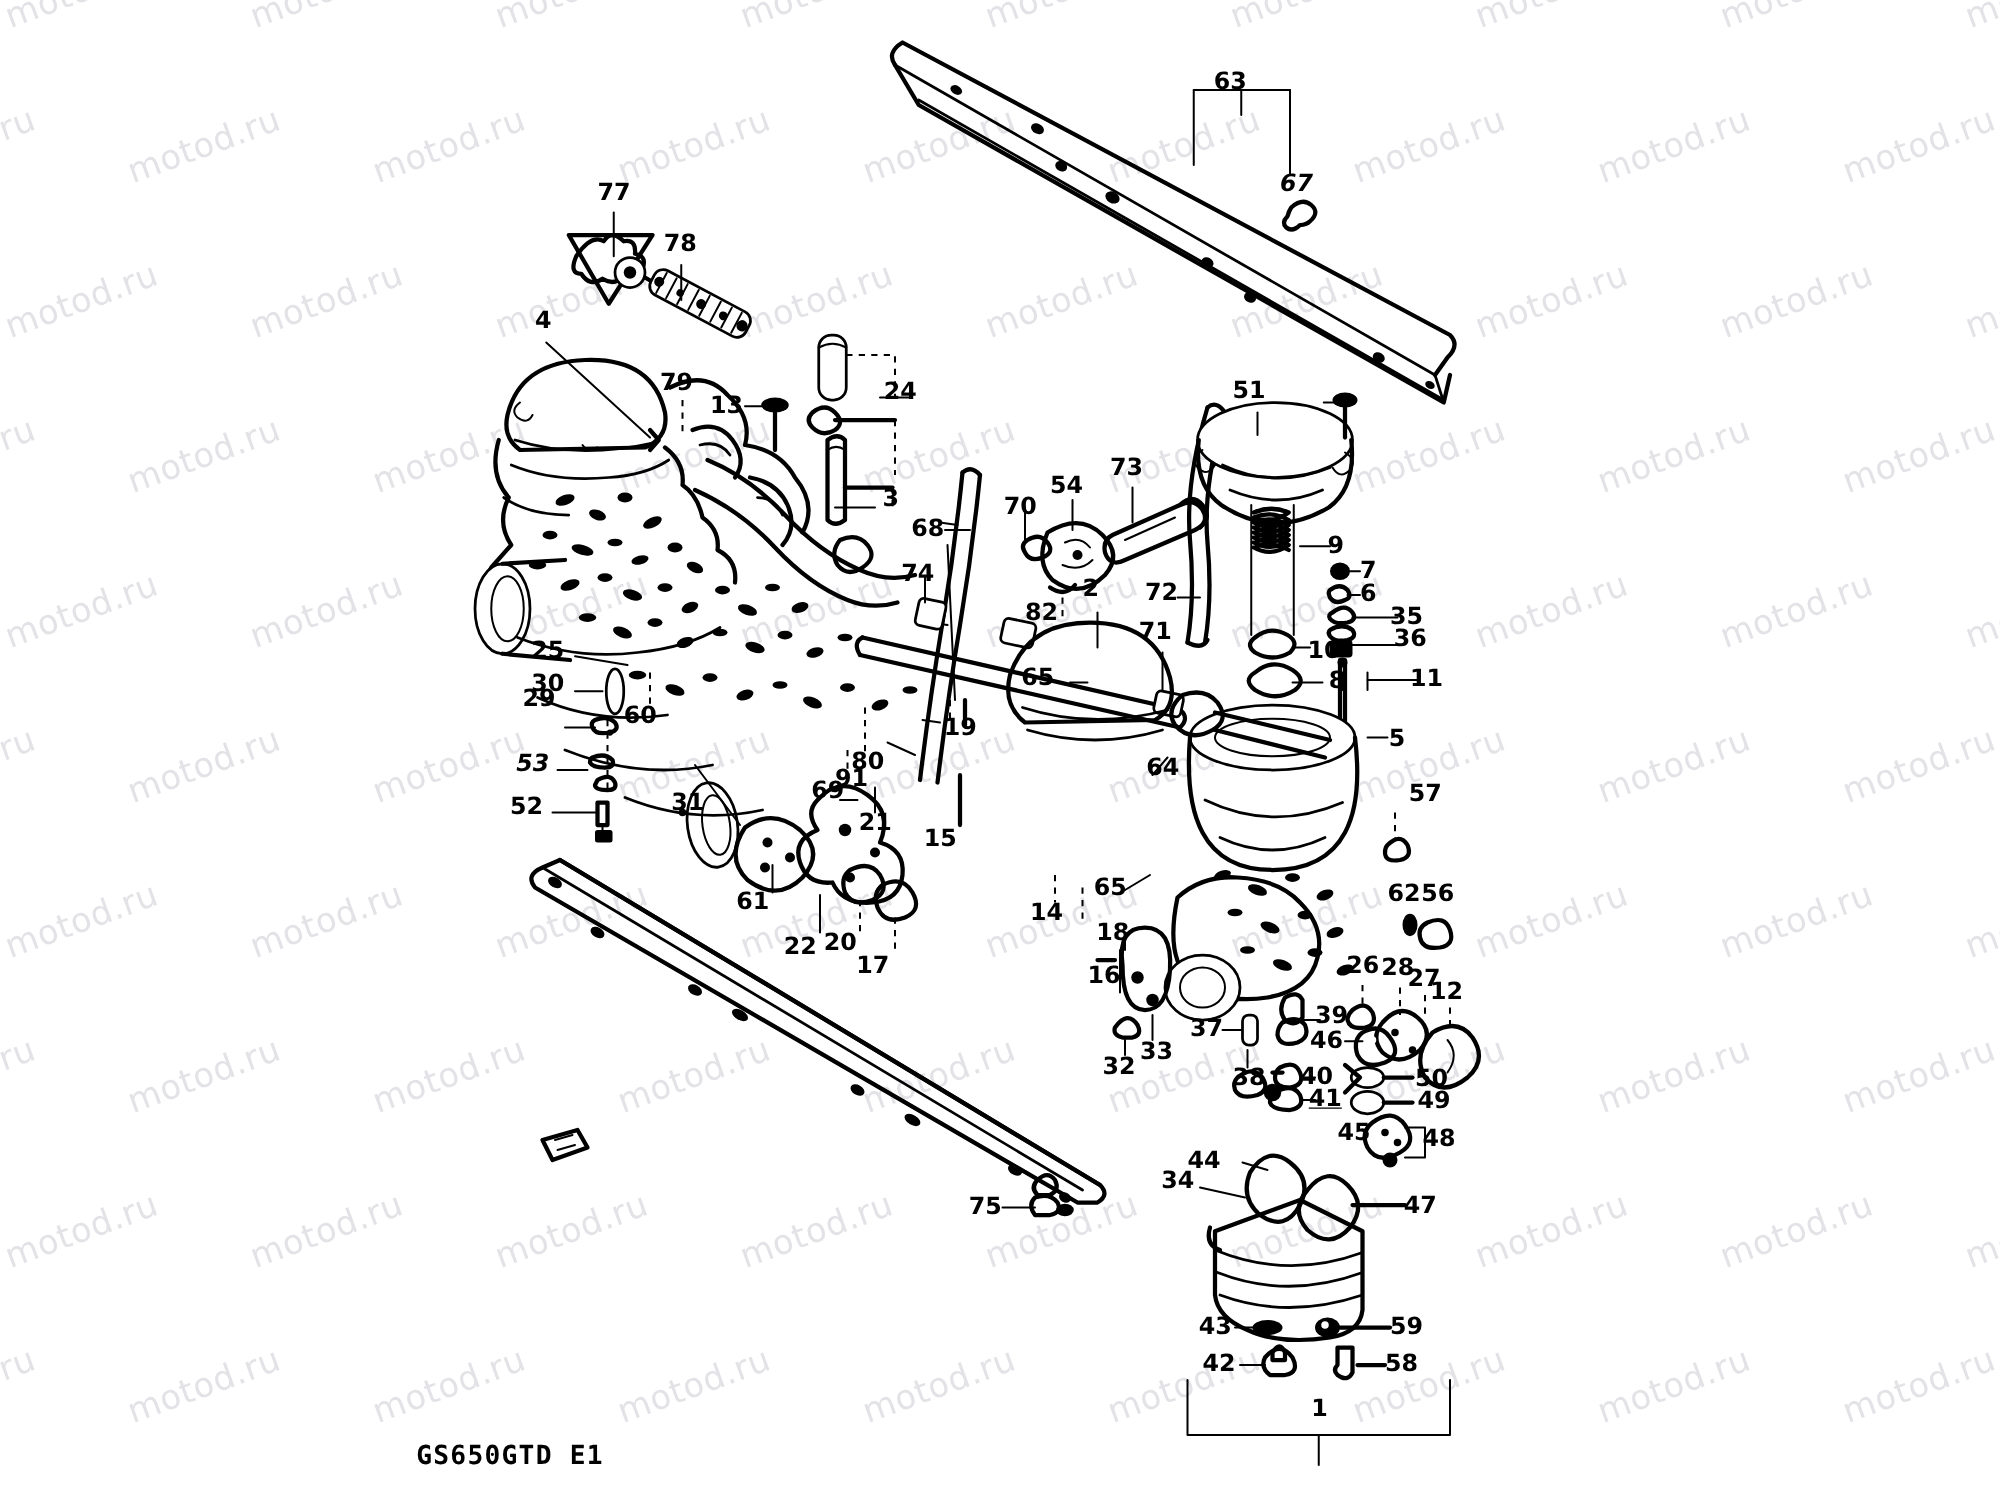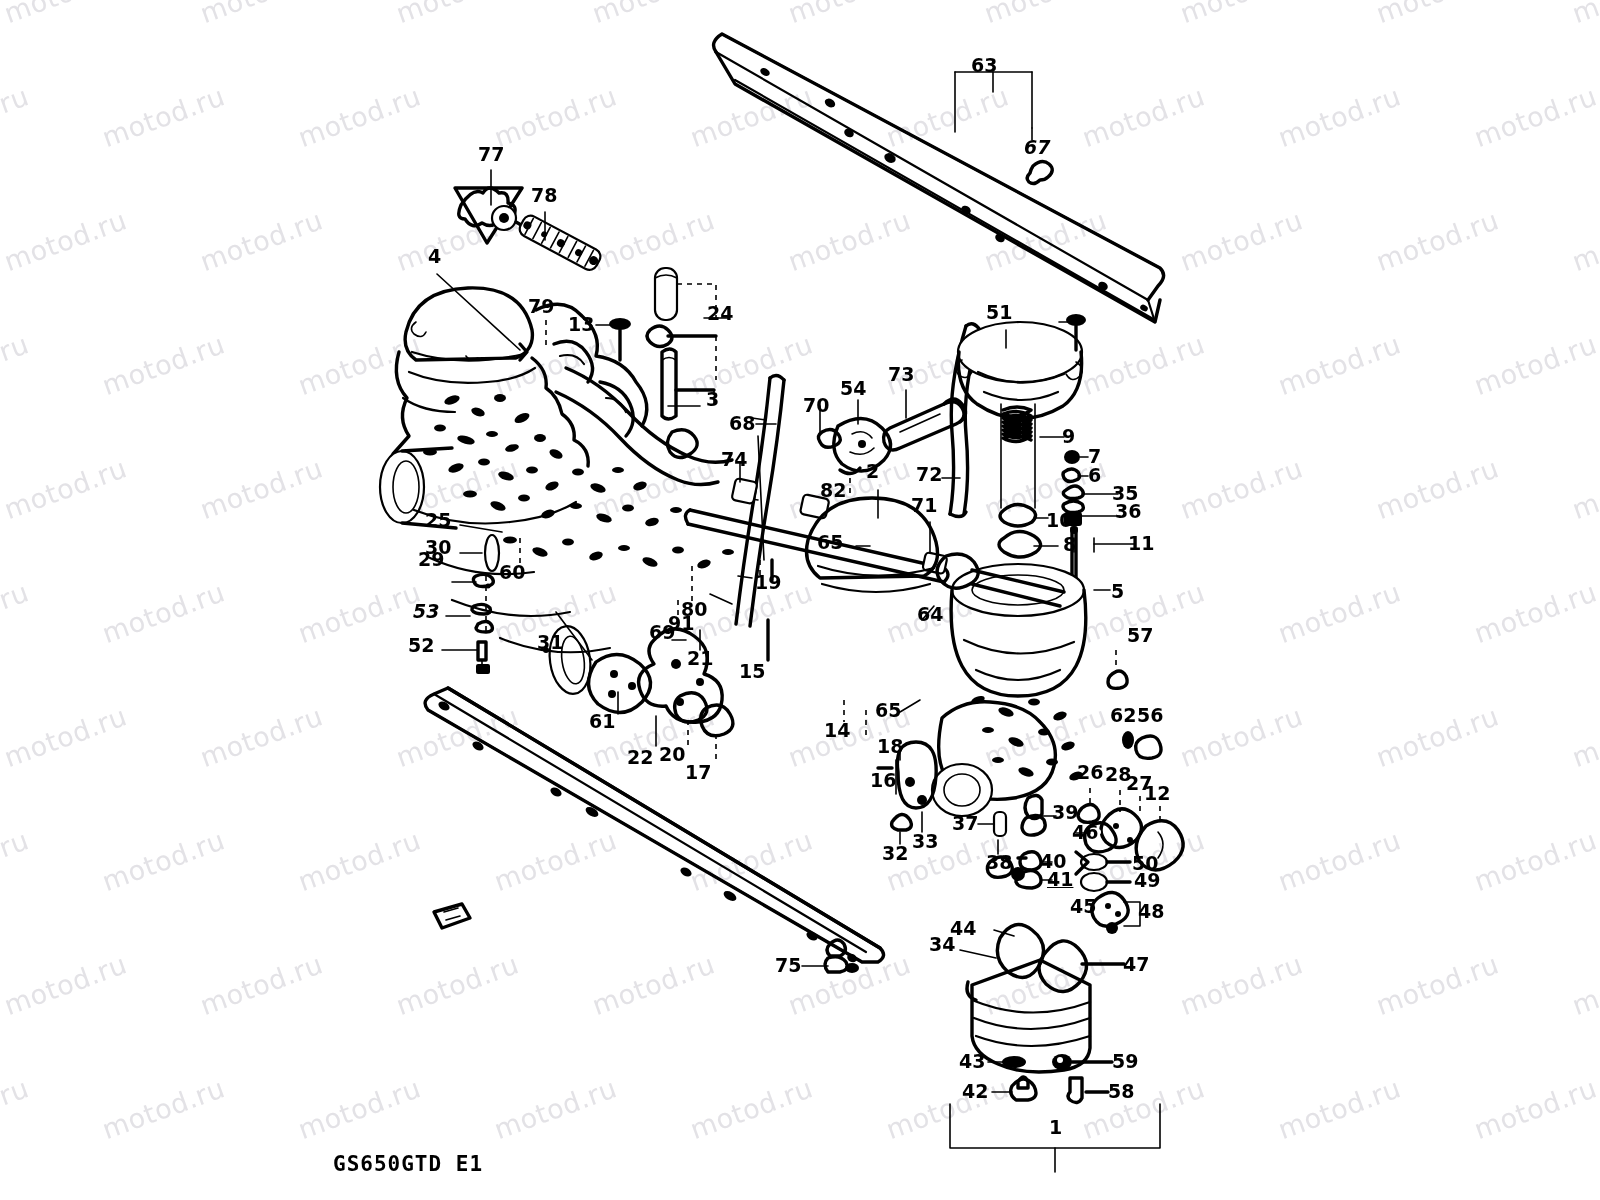--- a/index.html
+++ b/index.html
@@ -689,21 +689,21 @@
       <div class="callout" style="left: 1115px; top: 502px;">36</div>
       <div class="callout" style="left: 952px; top: 814px;">37</div>
       <div class="callout" style="left: 986px; top: 853px;">38</div>
       <div class="callout" style="left: 1052px; top: 803px;">39</div>
       <div class="callout" style="left: 1040px; top: 852px;">40</div>
       <div class="callout" style="left: 1047px; top: 870px; text-decoration: underline;">41</div>
       <div class="callout" style="left: 962px; top: 1082px;">42</div>
       <div class="callout" style="left: 959px; top: 1052px;">43</div>
       <div class="callout" style="left: 950px; top: 919px;">44</div>
       <div class="callout" style="left: 1070px; top: 897px;">45</div>
-      <div class="callout" style="left: 1048px; top: 823px; margin-left: 24px;">46</div>
+      <div class="callout" style="left: 1048px; top: 823px;">46</div>
       <div class="callout" style="left: 1123px; top: 955px;">47</div>
       <div class="callout" style="left: 1138px; top: 902px;">48</div>
       <div class="callout" style="left: 1134px; top: 871px;">49</div>
       <div class="callout" style="left: 1132px; top: 854px;">50</div>
       <div class="callout" style="left: 986px; top: 303px;">51</div>
       <div class="callout" style="left: 408px; top: 636px;">52</div>
       <div class="callout" style="left: 413px; top: 602px; font-style: italic;">53</div>
       <div class="callout" style="left: 840px; top: 379px;">54</div>
       <div class="callout" style="left: 1137px; top: 706px;">56</div>
       <div class="callout" style="left: 1127px; top: 626px;">57</div>

